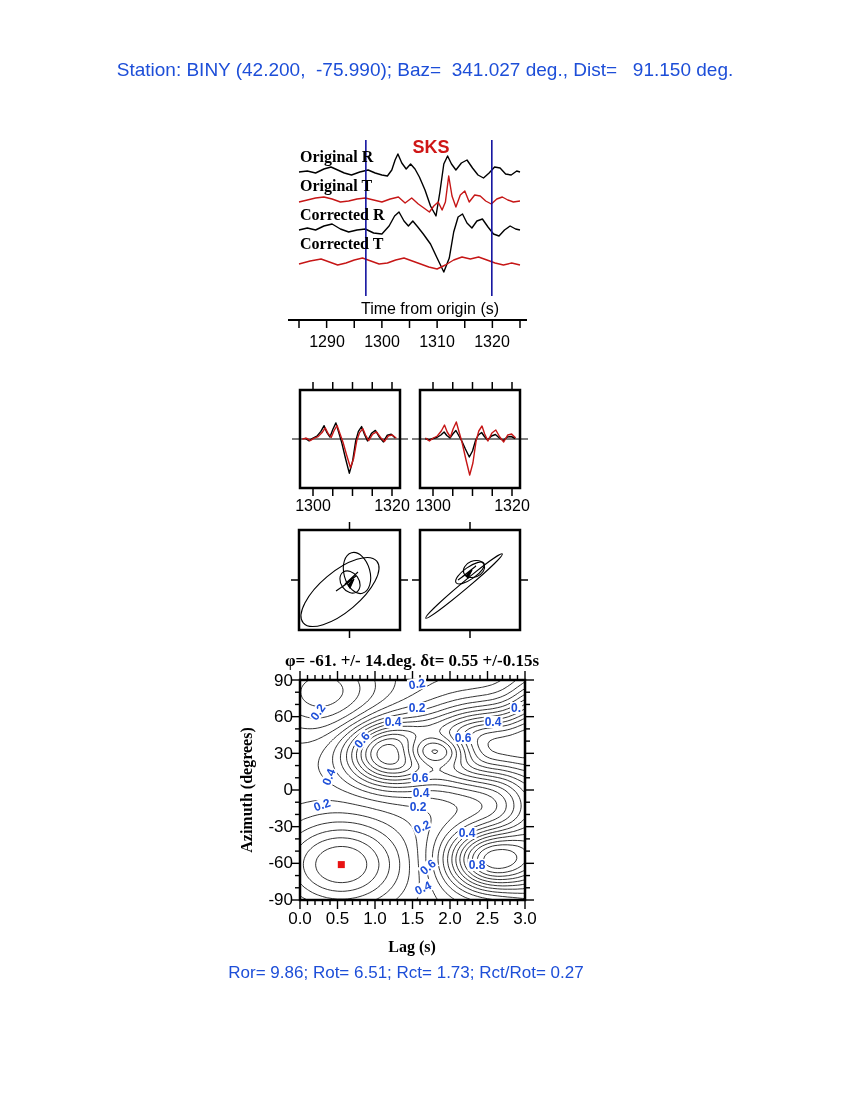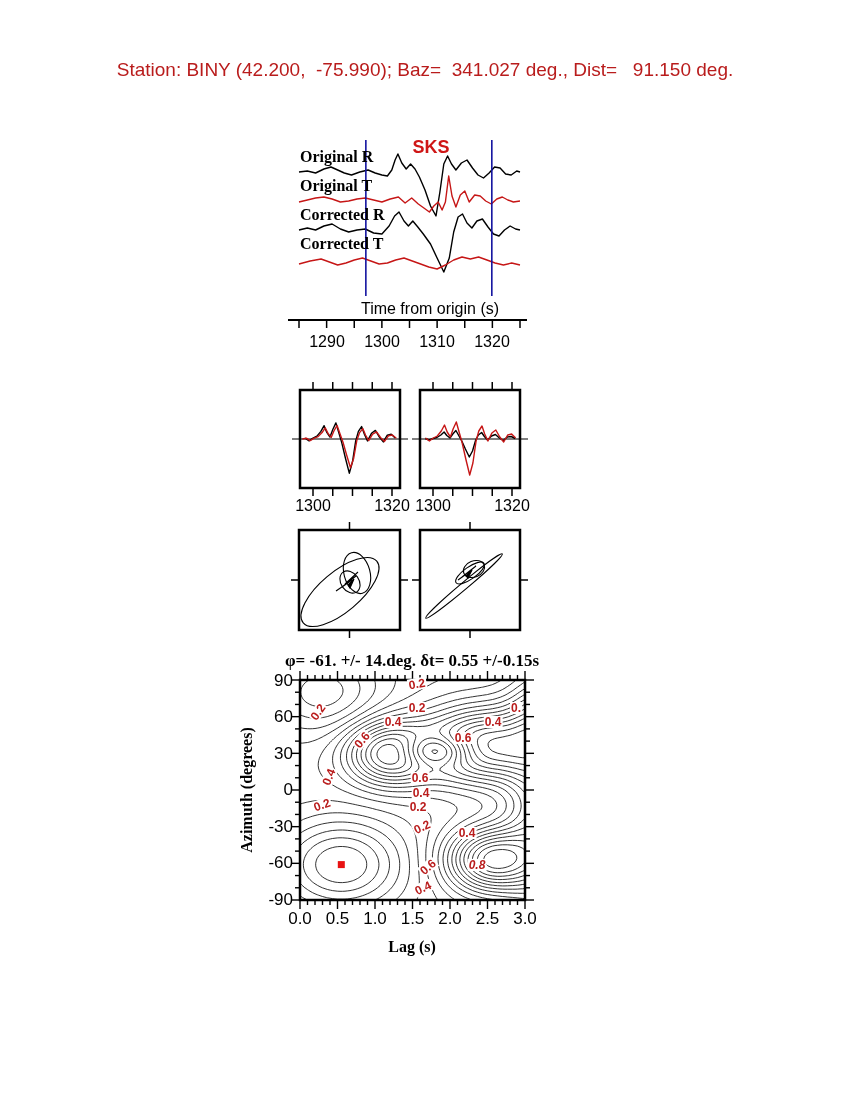--- a/index.html
+++ b/index.html
@@ -1,17 +1,17 @@
 <!DOCTYPE html>
 <html><head>
 <meta charset="utf-8">
 <style>
   html,body{margin:0;padding:0;background:#fff;}
   .page{position:relative;width:850px;height:1100px;background:#fff;overflow:hidden;
-        font-family:"Liberation Sans",sans-serif;color:#b91c1c;}
+        font-family:"Liberation Sans",sans-serif;color:#1d4ed8;}
   .t1{position:absolute;top:59px;left:0;width:850px;text-align:center;
       font:19px "Liberation Sans",sans-serif;white-space:pre;}
   .t2{position:absolute;top:98px;left:0;width:836px;text-align:center;
       font:bold 19px "Liberation Serif",serif;white-space:pre;}
   .footer{position:absolute;top:963px;left:0;width:812px;text-align:center;
       font:17px "Liberation Sans",sans-serif;}
   svg.canvas{position:absolute;top:0;left:0;}
   #labels{position:absolute;inset:0;pointer-events:none;}
   .clabel{position:absolute;background:#fff;font:bold 12px "Liberation Sans",sans-serif;
       line-height:12px;padding:0 1px;transform:translate(-50%,-50%) rotate(var(--r,0deg));
@@ -263,16 +263,17 @@
       <span class="clabel" style="left: 463px; top: 738px; --r: 0deg;">0.6</span>
       <span class="clabel" style="left: 362px; top: 740px; --r: -50deg;">0.6</span>
       <span class="clabel" style="left: 329px; top: 777px; --r: -68deg;">0.4</span>
       <span class="clabel" style="left: 322px; top: 805px; --r: -20deg;">0.2</span>
       <span class="clabel" style="left: 420px; top: 778px; --r: 0deg;">0.6</span>
       <span class="clabel" style="left: 421px; top: 793px; --r: 0deg;">0.4</span>
       <span class="clabel" style="left: 418px; top: 807px; --r: 0deg;">0.2</span>
       <span class="clabel" style="left: 422px; top: 827px; --r: -25deg;">0.2</span>
       <span class="clabel" style="left: 467px; top: 833px; --r: 0deg;">0.4</span>
       <span class="clabel" style="left: 428px; top: 867px; --r: -40deg;">0.6</span>
-      <span class="clabel" style="left: 477px; top: 865px; font-style: italic; --r: 0deg;">0.8</span>
+      <span class="clabel" style="left: 477px; top: 865px; --r: 0deg;">0.8</span>
       <span class="clabel" style="left: 423px; top: 888px; --r: -25deg;">0.4</span>
     </div>
+  <div class="footer">Ror= 9.86; Rot= 6.51; Rct= 1.73; Rct/Rot= 0.27</div>
 </div>
 
 </body></html>

